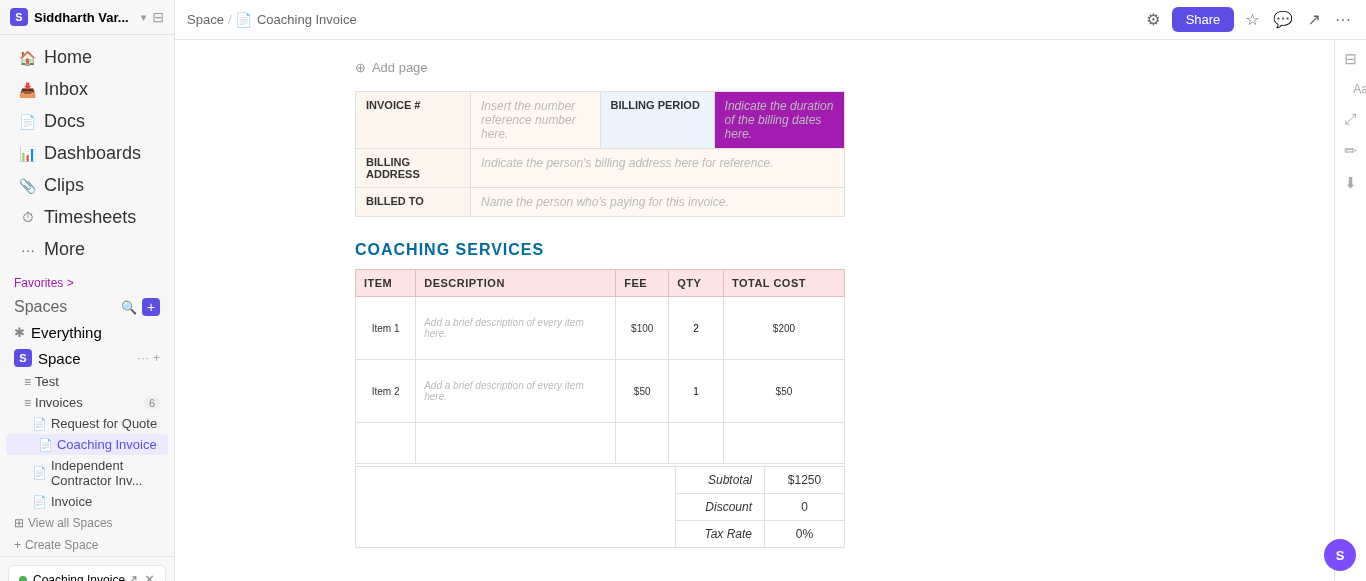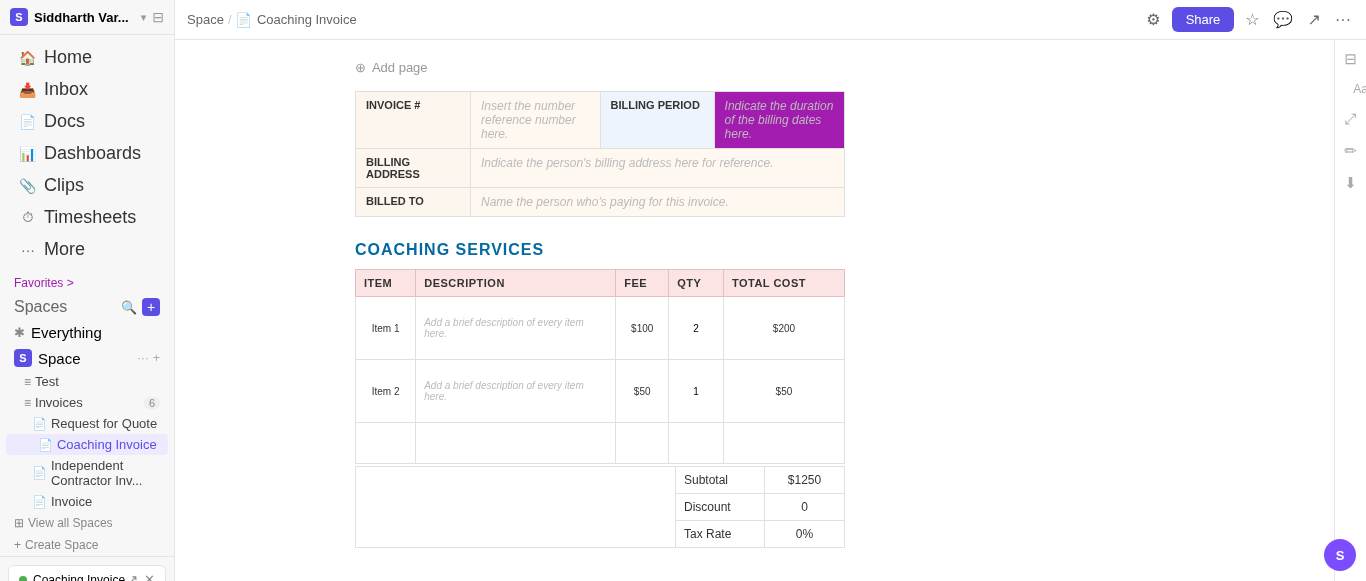--- a/index.html
+++ b/index.html
@@ -60,21 +60,21 @@
 
     .services-table { width: 490px; border-collapse: collapse; }
     .services-table th { background: #fce4e4; font-size: 11px; font-weight: 700; text-align: left; padding: 7px 8px; border: 1px solid #e0c0c0; color: #333; letter-spacing: 0.5px; }
     .services-table td { border: 1px solid #e0e0e0; padding: 20px 8px; font-size: 10px; text-align: center; }
     .services-table td.desc { text-align: left; color: #bbb; font-style: italic; }
     .services-table td.item { font-weight: 500; color: #333; }
     .services-table td.money { text-align: center; color: #333; }
 
     .summary-table { width: 490px; border-collapse: collapse; margin-top: 2px; }
     .summary-table td { border: 1px solid #e0e0e0; padding: 6px 8px; font-size: 12px; }
-    .summary-table .sum-label { text-align: left; font-weight: 500; color: #333; padding-right: 12px; }
+    .summary-table .sum-label { text-align: right; font-weight: 500; color: #333; padding-right: 12px; font-style: italic; }
     .summary-table .sum-value { text-align: center; color: #333; width: 80px; }
     .summary-table .spacer { width: 310px; border: 1px solid #e0e0e0; }
 
     
     .right-sidebar { width: 32px; border-left: 1px solid #e5e5e5; display: flex; flex-direction: column; align-items: center; padding: 10px 0; gap: 14px; color: #aaa; font-size: 15px; }
 
     
     .avatar-br { position: fixed; bottom: 10px; right: 10px; width: 32px; height: 32px; border-radius: 50%; background: #7c4dff; display: flex; align-items: center; justify-content: center; color: #fff; font-size: 13px; font-weight: 600; }
   </style>
 </head>

